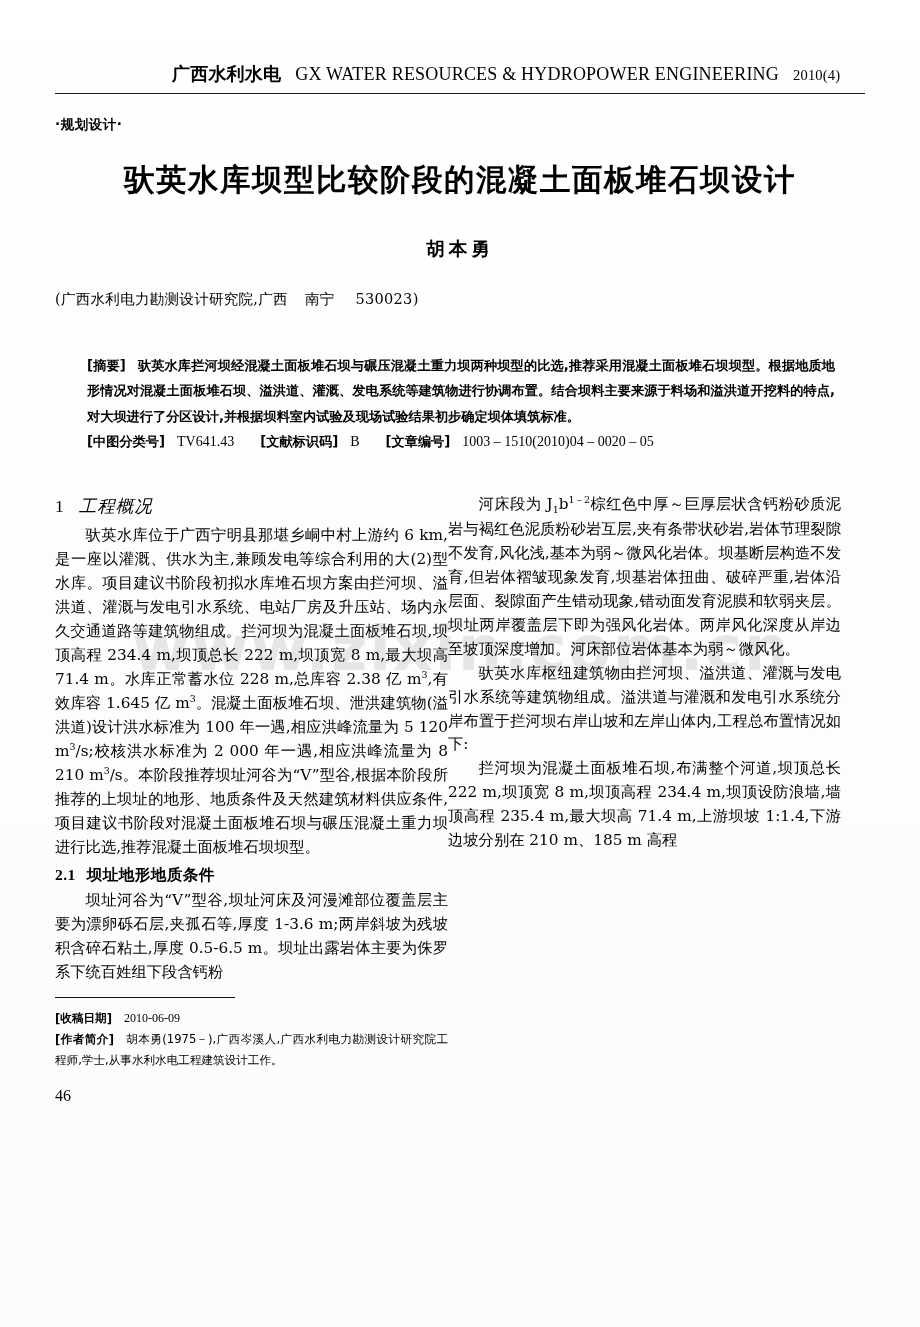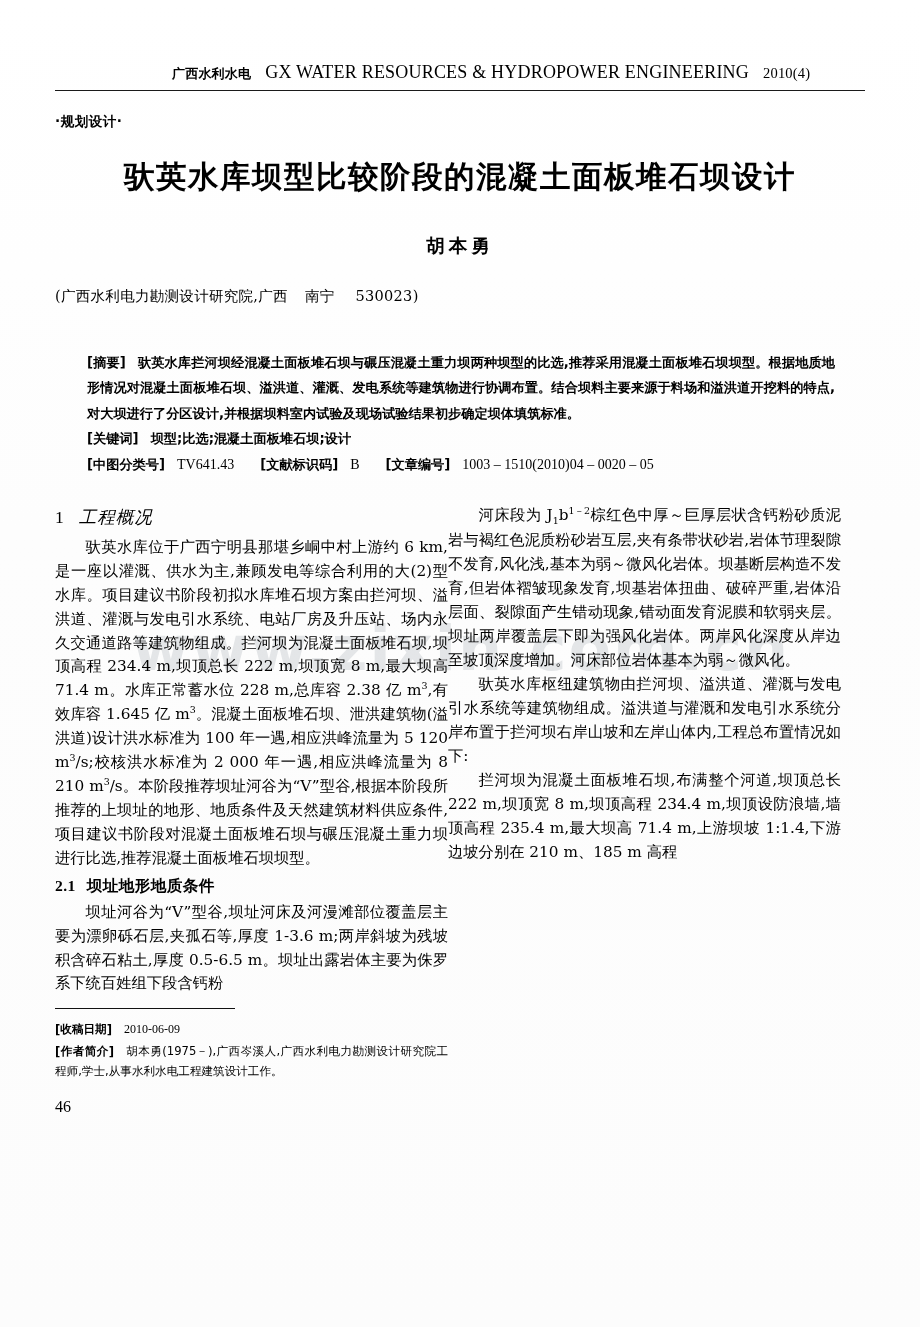--- a/index.html
+++ b/index.html
@@ -35,21 +35,21 @@
   
   .runhead {
     margin-top: 62px;
     padding-left: 117px;
     font-size: 14.5px;
     letter-spacing: 0.2px;
     white-space: nowrap;
   }
   .runhead .cn {
     font-family: "DejaVu Serif", "Liberation Serif", serif;
-    font-size: 13px;
+    font-size: 18px;
     font-weight: 600;
   }
   .runhead .en {
     font-family: "Liberation Serif", serif;
     font-size: 18px;
     margin-left: 14px;
   }
   .runhead .iss {
     margin-left: 14px;
     font-size: 14.5px;
@@ -120,21 +120,21 @@
   .clsline .val {
     font-family: "Liberation Serif", serif;
     font-weight: normal;
     font-size: 14px;
   }
   .sp { display: inline-block; width: 12px; }
   .sp-lg { display: inline-block; width: 26px; }
 
   
   .cols {
-    margin-top: 26px;
+    margin-top: 37px;
     display: flex;
   }
   .col {
     width: 393px;
     font-size: 15.3px;
     line-height: 1.565;
     text-align: justify;
     font-family: "DejaVu Serif", "Liberation Serif", serif;
   }
   .col p { margin: 0; }
@@ -225,21 +225,20 @@
     <h1 class="title">驮英水库坝型比较阶段的混凝土面板堆石坝设计</h1>
 
     <div class="author">胡本勇</div>
 
     <div class="affil">
       <span>(广西水利电力勘测设计研究院,广西</span><span class="gap"></span><span>南宁</span><span class="gap2"></span><span>530023)</span>
     </div>
 
     <div class="absblock">
       <p><span class="tag">[摘要]</span><span class="sp"></span><span class="abs-body">驮英水库拦河坝经混凝土面板堆石坝与碾压混凝土重力坝两种坝型的比选,推荐采用混凝土面板堆石坝坝型。根据地质地形情况对混凝土面板堆石坝、溢洪道、灌溉、发电系统等建筑物进行协调布置。结合坝料主要来源于料场和溢洪道开挖料的特点,对大坝进行了分区设计,并根据坝料室内试验及现场试验结果初步确定坝体填筑标准。</span></p>
-      <p class="kw"><span class="tag">[关键词]</span><span class="sp"></span><span class="body">坝型;比选;混凝土面板堆石坝;设计</span></p>
       <p class="clsline"><span class="tag">[中图分类号]</span><span class="sp"></span><span class="val">TV641.43</span><span class="sp-lg"></span><span class="tag">[文献标识码]</span><span class="sp"></span><span class="val">B</span><span class="sp-lg"></span><span class="tag">[文章编号]</span><span class="sp"></span><span class="val">1003 – 1510(2010)04 – 0020 – 05</span></p>
     </div>
 
     <div class="cols">
 
       <div class="col">
 
         <h2 class="sec first"><span class="num">1</span><span>工程概况</span></h2>
 
         <p class="indent"><span>驮英水库位于广西宁明县那堪乡峒中村上游约 6 km,是一座以灌溉、供水为主,兼顾发电等综合利用的大(2)型水库。项目建议书阶段初拟水库堆石坝方案由拦河坝、溢洪道、灌溉与发电引水系统、电站厂房及升压站、场内永久交通道路等建筑物组成。拦河坝为混凝土面板堆石坝,坝顶高程 234.4 m,坝顶总长 222 m,坝顶宽 8 m,最大坝高 71.4 m。水库正常蓄水位 228 m,总库容 2.38 亿 m</span><sup>3</sup><span>,有效库容 1.645 亿 m</span><sup>3</sup><span>。混凝土面板堆石坝、泄洪建筑物(溢洪道)设计洪水标准为 100 年一遇,相应洪峰流量为 5 120 m</span><sup>3</sup><span>/s;校核洪水标准为 2 000 年一遇,相应洪峰流量为 8 210 m</span><sup>3</sup><span>/s。本阶段推荐坝址河谷为“V”型谷,根据本阶段所推荐的上坝址的地形、地质条件及天然建筑材料供应条件,项目建议书阶段对混凝土面板堆石坝与碾压混凝土重力坝进行比选,推荐混凝土面板堆石坝坝型。</span></p>

